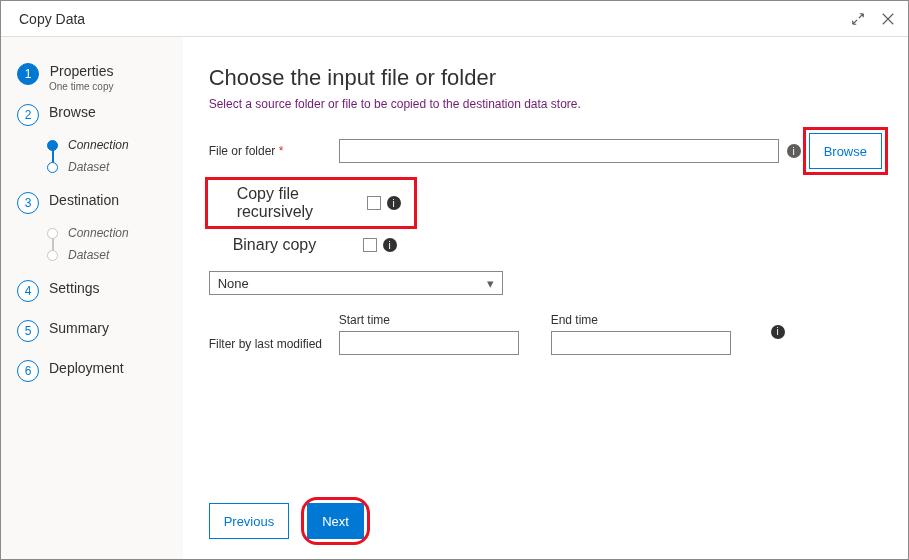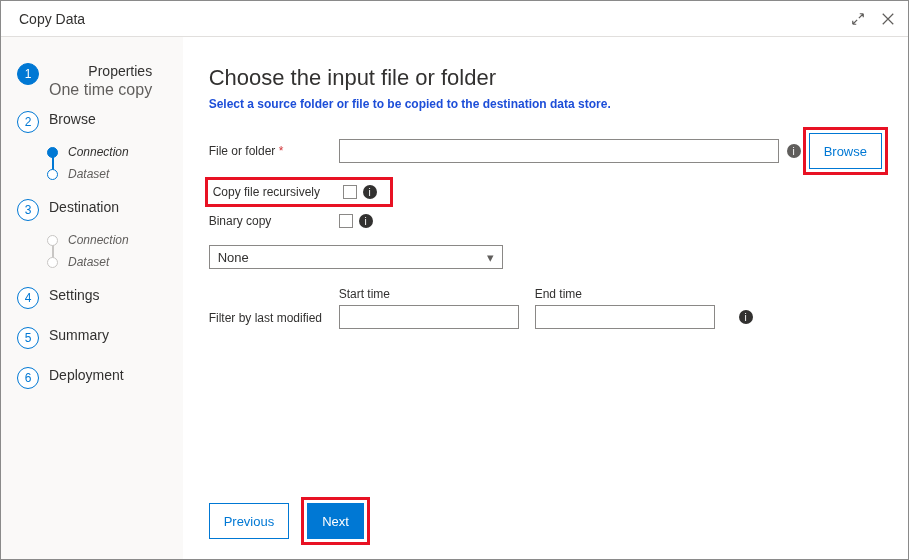--- a/index.html
+++ b/index.html
@@ -51,21 +51,21 @@
       border-radius: 50%;
       border: 1.5px solid #0078d4;
       display:flex; align-items:center; justify-content:center;
       font-size: 12px; color:#0078d4;
       background:#fff;
       flex-shrink:0;
     }
     .step.active .circle { background:#0078d4; color:#fff; border-color:#0078d4; }
     .step .labels { margin-left: 10px; text-align: right; }
     .step .label { font-size: 14px; color:#323130; }
-    .step .sublabel { font-size: 16px; color:#605e5c; margin-top:2px; }
+    .step .sublabel { font-size: 10px; color:#605e5c; margin-top:2px; }
     .substeps { margin-left: 0; padding: 2px 0 8px 0; }
     .substep {
       display:flex; align-items:center;
       padding: 4px 0 4px 46px;
       font-size: 12px; color:#605e5c;
       cursor:pointer;
       position: relative;
       font-style: italic;
     }
     .substep.current { color:#323130; }
@@ -79,21 +79,21 @@
       position:absolute; left:51px; top:14px; width:1.5px; height:20px; background:#0078d4;
     }
     .substeps.dest .vline { background:#c8c6c4; }
     
     .main {
       flex:1;
       padding: 28px 26px 4px 26px;
       position: relative;
     }
     .main h1 { font-size: 22px; font-weight: 400; color:#323130; margin-bottom:6px; }
-    .main .subtitle { font-size: 12px; color:#1d4ed8; margin-bottom:22px;font-weight:bold; }
+    .main .subtitle { font-size: 12px; color:#701a75; margin-bottom:22px; }
     .formrow { display:flex; align-items:center; margin-bottom:12px; min-height:28px; }
     .formrow .lbl { width:130px; font-size:12px; color:#323130; }
     .req::after { content:" *"; color:#d13438; }
     .txt {
       height:24px; border:1px solid #8a8886; padding:0 6px; font-size:13px;
       background:#fff;
     }
     .txt.wide { width:440px; }
     .txt.med { width:180px; }
     .info {
@@ -104,30 +104,30 @@
     .info.light { background:#323130; }
     .btn {
       height:36px; padding:0 14px; border:1px solid #0078d4; background:#fff;
       color:#0078d4; font-size:13px; cursor:pointer;
     }
     .btn.primary { background:#0078d4; color:#fff; }
     .checkbox {
       width:14px; height:14px; border:1px solid #8a8886; background:#fff;
     }
     .checkrow { display:flex; align-items:center; padding:3px 0; }
-    .checkrow .clabel { width:130px; font-size:12px; }
+    .checkrow .clabel { width:130px; font-size:16px;margin-left:24px; }
     .checkrow .info { margin-left:6px; }
     .select {
       height:24px; width:294px; border:1px solid #8a8886; display:flex;
       align-items:center; justify-content:space-between; padding:0 8px;
       font-size:13px; background:#fff; cursor:pointer;
     }
     .select .caret { color:#605e5c; }
     .section-label { font-size:12px; color:#323130; margin-top:14px; margin-bottom:6px; }
-    .timerow { display:flex; align-items:flex-end; gap:16px; }
+    .timerow { display:flex; align-items:center; gap:32px; }
     .timecol .tlbl { font-size:12px; color:#323130; margin-bottom:4px; }
     .footer {
       position:absolute; bottom:20px; left:26px;
       display:flex; gap:18px;
     }
     .hl-btn { outline:3px solid #e81123; outline-offset:3px; }
     .hl-sm { outline:3px solid #e81123; outline-offset:1px; padding:1px 4px; }
   </style>
 </head>
 <body>
@@ -263,18 +263,18 @@
         <div class="timecol">
           <div class="tlbl">End time</div>
           <input class="txt med" type="text" value="" style="">
         </div>
         <div class="info light" style="margin-bottom:5px;">i</div>
       </div>
     </div>
 
     <div class="footer">
       <button class="btn">Previous</button>
-      <span class="hl-btn" style="display:inline-block;">
+      <span class="hl-btn" style="display:inline-block;border-radius:10px;">
         <button class="btn primary">Next</button>
       </span>
     </div>
   </div>
 </div>
 
 </body></html>

